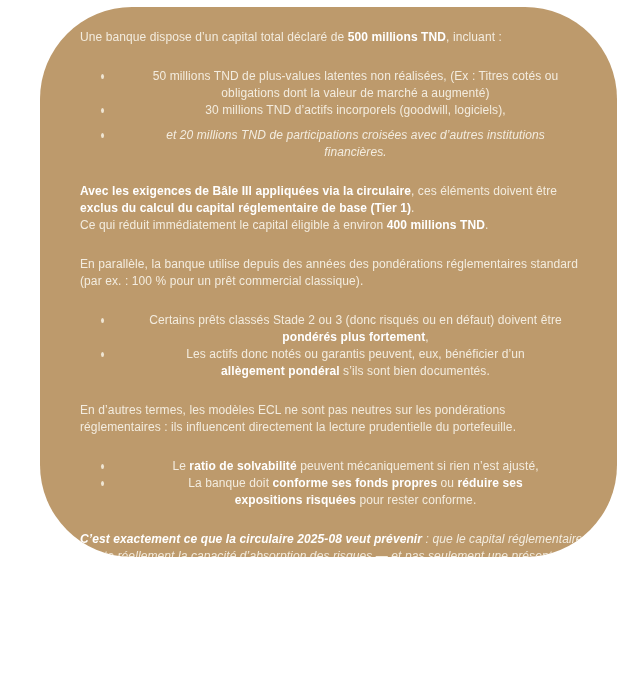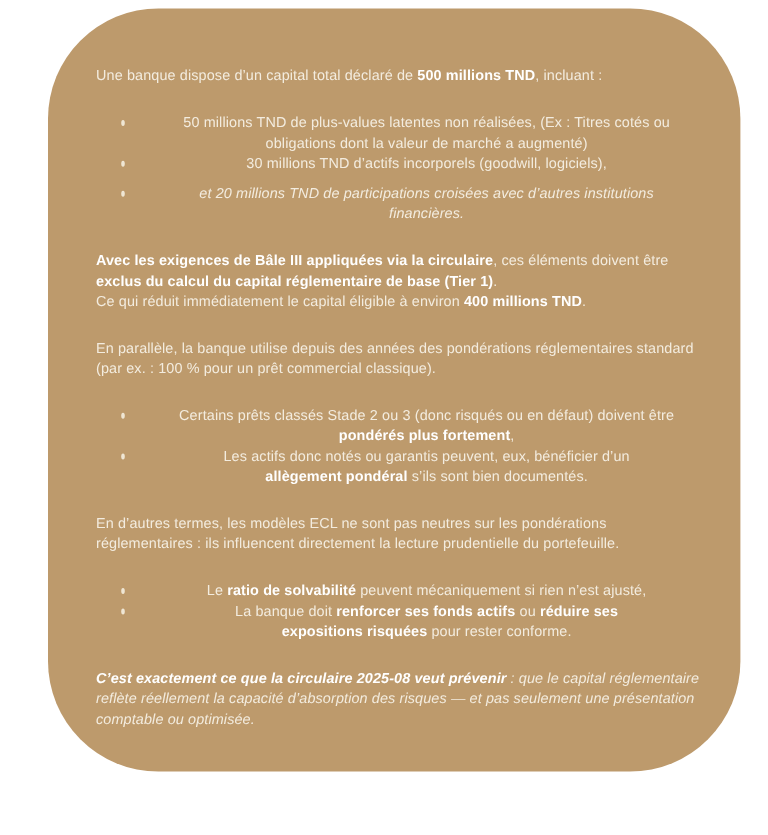--- a/index.html
+++ b/index.html
@@ -1,23 +1,23 @@
 <!DOCTYPE html>
 <html><head>
 <meta charset="utf-8">
 <style>
   html,body{margin:0;padding:0;}
   body{
     width:640px;height:696px;background:#ffffff;
     font-family:"Liberation Sans",sans-serif;position:relative;overflow:hidden;
   }
   .card{
-    position:absolute;left:40px;top:7px;width:577px;height:636px;
+    position:absolute;left:40px;top:7px;width:577px;height:550px;
     background:#bd9a6c;border-radius:92px;box-sizing:border-box;
-    padding:48px 28px 0 40px;overflow:hidden;
+    padding:22px 28px 0 40px;overflow:hidden;
   }
   .card p, .card ul{
     margin:0 0 22px 0;padding:0;
     font-size:12px;line-height:17px;color:#f3ecdf;
     letter-spacing:0.1px;
   }
   .card ul{list-style:none;}
   .card li{position:relative;padding-left:42px;text-align:center;}
   .card li.gap{margin-top:8px;font-style:italic;}
   .card li .marker{
@@ -40,17 +40,17 @@
       </ul>
       <p><span class="b">Avec les exigences de Bâle III appliquées via la circulaire</span><span class="">, ces éléments doivent être </span><span class="b">exclus du calcul du capital réglementaire de base (Tier 1)</span><span class="">.</span><br><span class="">Ce qui réduit immédiatement le capital éligible à environ </span><span class="b">400 millions TND</span><span class="">.</span></p>
       <p><span class="">En parallèle, la banque utilise depuis des années des pondérations réglementaires standard (par ex. : 100 % pour un prêt commercial classique).</span><br></p>
       <ul>
         <li><span class="marker"></span><span class="">Certains prêts classés Stade 2 ou 3 (donc risqués ou en défaut) doivent être </span><span class="b">pondérés plus fortement</span><span class="">,</span></li>
         <li><span class="marker"></span><span class="">Les actifs donc notés ou garantis peuvent, eux, bénéficier d’un</span><br><span class="b">allègement pondéral</span><span class=""> s’ils sont bien documentés.</span></li>
       </ul>
       <p><span class="">En d’autres termes, les modèles ECL ne sont pas neutres sur les pondérations réglementaires : ils influencent directement la lecture prudentielle du portefeuille.</span></p>
       <ul>
         <li><span class="marker"></span><span class="">Le </span><span class="b">ratio de solvabilité</span><span class=""> peuvent mécaniquement si rien n’est ajusté,</span></li>
-        <li><span class="marker"></span><span class="">La banque doit </span><span class="b">renforcer ses fonds actifs</span><span class=""> ou </span><span class="b">réduire ses</span><br><span class="b">expositions risquées</span><span class=""> pour rester conforme.</span></li>
+        <li><span class="marker"></span><span class="">La banque doit </span><span class="b">conforme ses fonds propres</span><span class=""> ou </span><span class="b">réduire ses</span><br><span class="b">expositions risquées</span><span class=""> pour rester conforme.</span></li>
       </ul>
       <p><span class="b i">C’est exactement ce que la circulaire 2025-08 veut prévenir</span><span class=" i"> : que le capital réglementaire reflète réellement la capacité d’absorption des risques — et pas seulement une présentation comptable ou optimisée.</span></p>
     </div>
 </div>
 
 </body></html>

